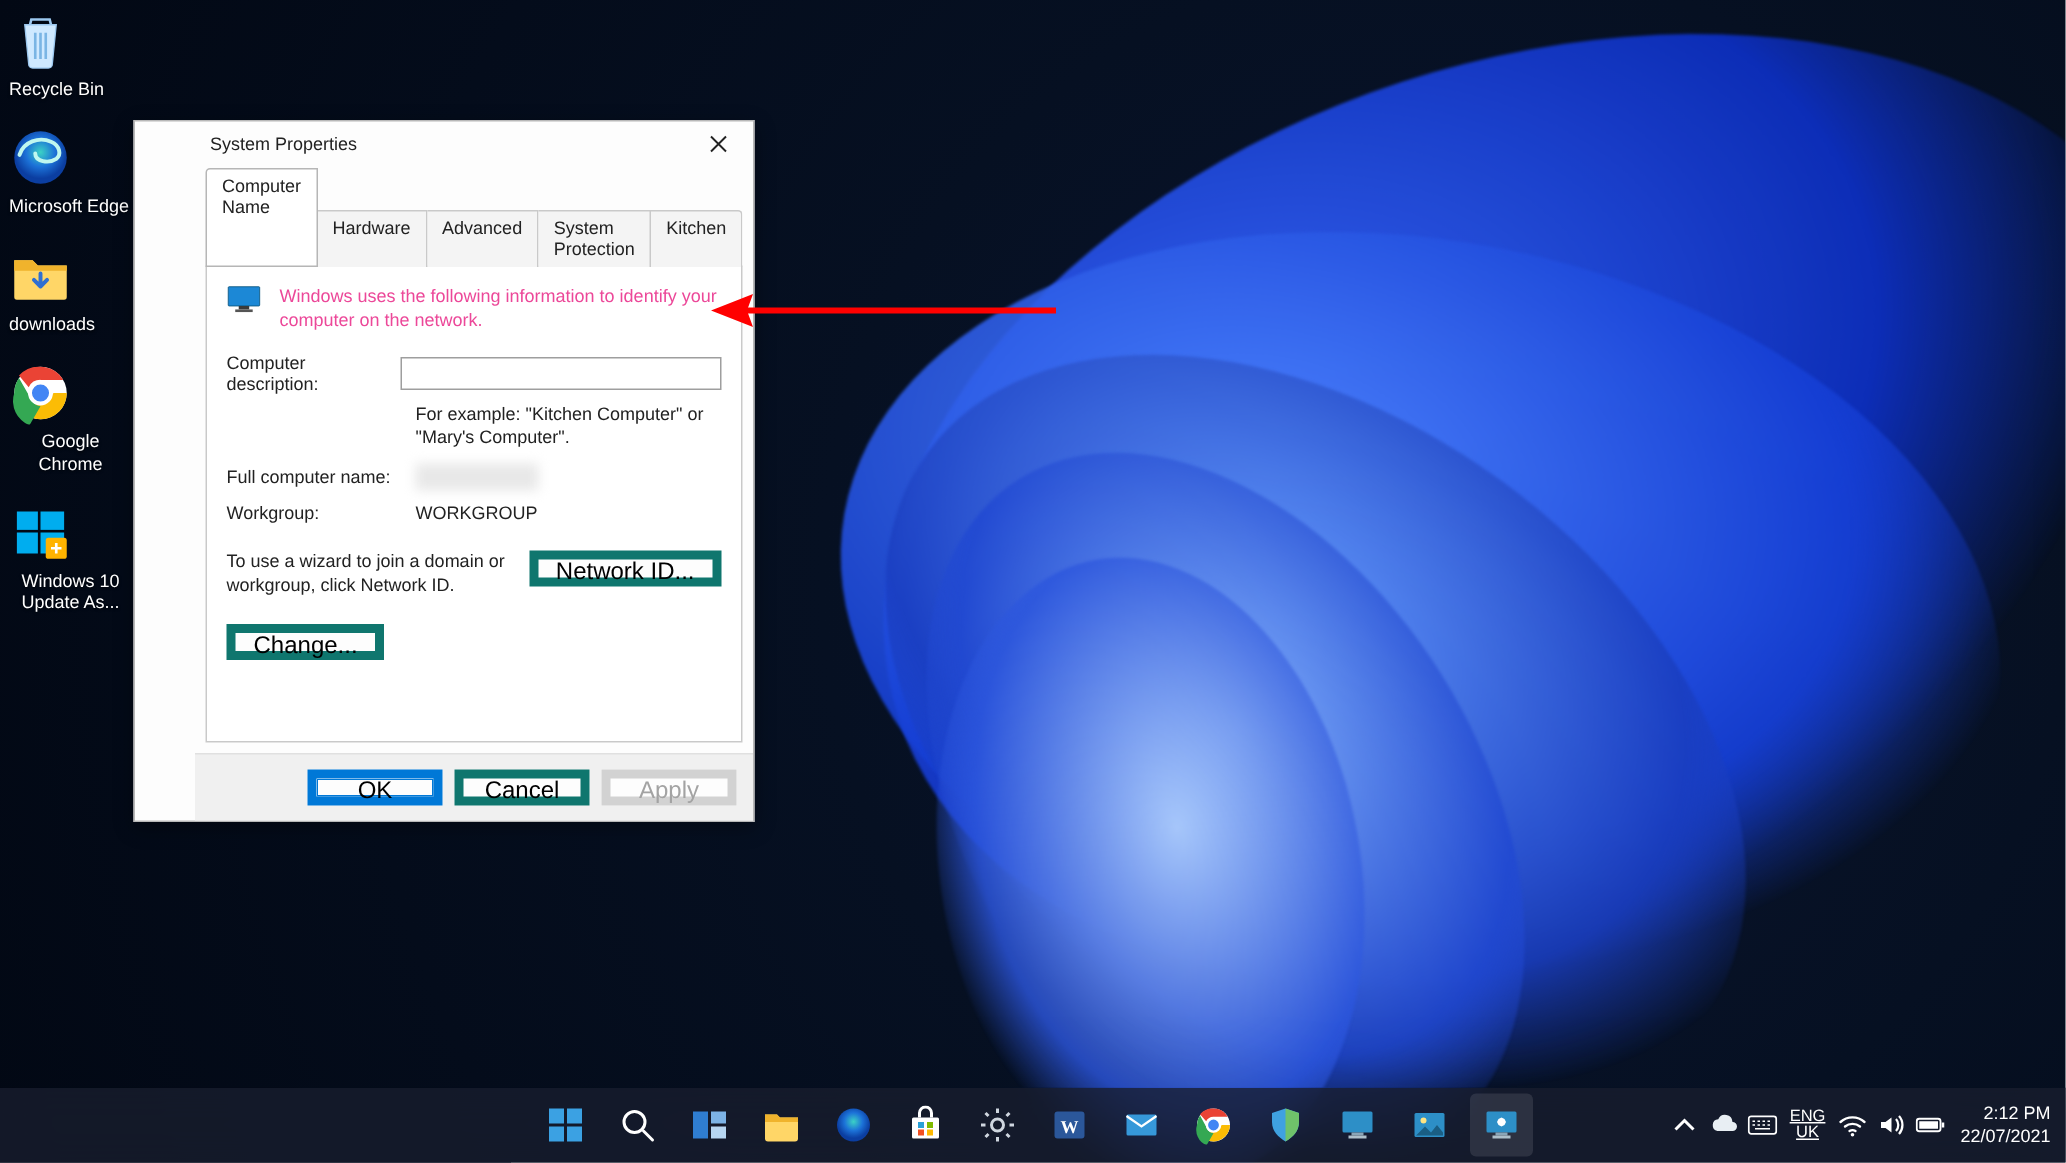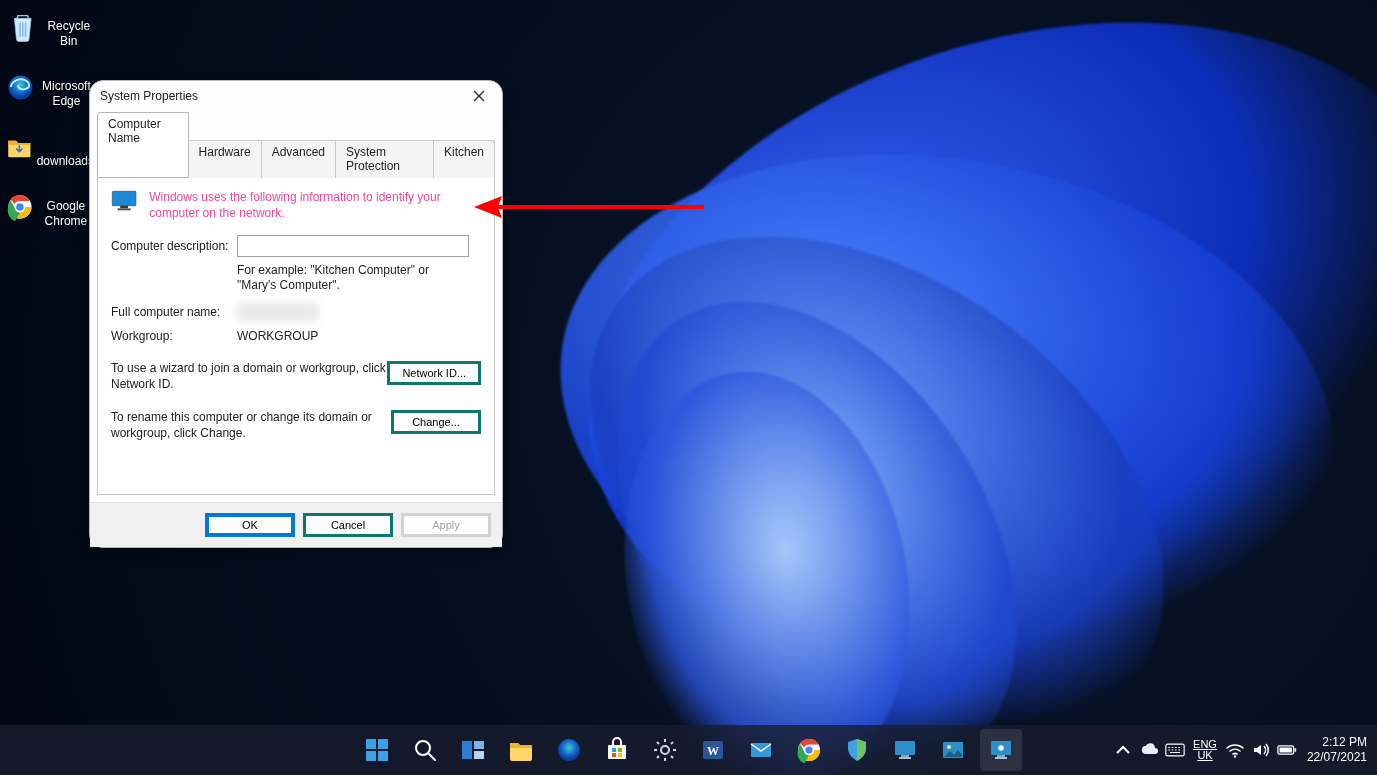--- a/index.html
+++ b/index.html
@@ -12,30 +12,30 @@
     .bloom { position: absolute; inset: 0; overflow: hidden; z-index: 0; }
     .petal { position: absolute; border-radius: 50%; filter: blur(1px); }
     .p1 { width: 900px; height: 600px; right: -100px; top: 40px; background: radial-gradient(ellipse at 30% 30%, #3a6bff 0%, #0d2fbf 50%, rgba(0,0,0,0) 70%); transform: rotate(-18deg); opacity: .95; }
     .p2 { width: 780px; height: 500px; right: 40px; top: 160px; background: radial-gradient(ellipse at 35% 35%, #4f86ff 0%, #1640d6 55%, rgba(0,0,0,0) 72%); transform: rotate(10deg); opacity: .9; }
     .p3 { width: 640px; height: 420px; right: 180px; top: 280px; background: radial-gradient(ellipse at 40% 38%, #6aa0ff 0%, #1a3ec0 55%, rgba(0,0,0,0) 72%); transform: rotate(36deg); opacity: .88; }
     .p4 { width: 520px; height: 340px; right: 300px; top: 370px; background: radial-gradient(ellipse at 42% 40%, #8bb9ff 0%, #2149d2 55%, rgba(0,0,0,0) 72%); transform: rotate(58deg); opacity: .86; }
     .p5 { width: 420px; height: 280px; right: 400px; top: 440px; background: radial-gradient(ellipse at 44% 42%, #b8d6ff 0%, #2c56dd 58%, rgba(0,0,0,0) 74%); transform: rotate(80deg); opacity: .82; }
 
     
     .desktop-icons { position: absolute; top: 6px; left: 6px; display: flex; flex-direction: column; gap: 18px; z-index: 2; }
-    .di { width: 88px; display: flex; flex-direction: row; align-items: flex-end; gap: 4px; cursor: pointer; }
+    .di { width: 88px; display: flex; flex-direction: column; align-items: flex-start; gap: 4px; cursor: pointer; }
     .di .ico { width: 42px; height: 42px; display:flex; align-items:center; justify-content:center; }
     .di .lbl { color: #fff; font-size: 12px; text-align: center; line-height: 1.2; text-shadow: 0 1px 2px rgba(0,0,0,.7); max-width: 82px; }
 
     
     .dialog {
       position: absolute; left: 89px; top: 80px; width: 414px; height: 468px;
-      background: #fdfdfd; border: 1px solid #b8b8b8; border-radius: 14px;
+      background: #fdfdfd; border: 1px solid #b8b8b8; border-radius: 0;
       box-shadow: 0 4px 12px rgba(0,0,0,.35);
-      z-index: 5; display:flex; flex-direction:column;
+      z-index: 5; display:flex; flex-direction:column;padding-left:40px;
     }
     .titlebar { height: 30px; display:flex; align-items:center; padding-left: 10px; }
     .titlebar .title { flex:1; font-size: 12px; color:#222; }
     .close-btn { width: 46px; height: 30px; display:flex; align-items:center; justify-content:center; cursor:pointer; }
 
     .tabstrip { display:flex; gap:0; padding: 0 7px; border-bottom: 1px solid transparent; position:relative; top:1px; z-index:2; }
     .tab { padding: 4px 10px 5px; font-size: 12px; color:#222; background:#f4f4f4; border:1px solid #c9c9c9; border-bottom:none; cursor:pointer; position:relative; }
     .tab + .tab { border-left: none; margin-top: 28px; }
     .tab.active { background:#fff; z-index:3; border-bottom:1px solid #fff; border-color:#b6b6b6; }
     .tab:first-child { border-top-left-radius: 3px; }
@@ -49,21 +49,21 @@
 
     .row { display:flex; align-items:center; margin-bottom:6px; }
     .row .label { width:126px; font-size:12px; color:#222; }
     .row .value { font-size:12px; color:#222; }
     .row input[type=text] { width:232px; height:22px; border:1px solid #9e9e9e; padding:2px 4px; font-size:12px; background:#fff; }
     .example { margin-left:126px; font-size:12px; color:#222; width:232px; line-height:1.25; margin-bottom:10px; }
     .blurred { filter: blur(4px); background:#e8e8e8; display:inline-block; width:82px; height:18px; }
 
     .action-row { display:flex; align-items:flex-start; margin-top:18px; }
     .action-row .txt { flex:1; font-size:12px; color:#222; line-height:1.3; }
-    .winbtn { min-width:90px; height:24px; padding:0 12px; font-size:11px; border:3px solid #0f766e; background:#fdfdfd; cursor:pointer; }
+    .winbtn { min-width:90px; height:24px; padding:0 12px; font-size:16px; border:6px solid #0f766e; background:#fdfdfd; cursor:pointer; }
     .winbtn.default { border-color:#0078d7; box-shadow: inset 0 0 0 1px #0078d7; }
     .winbtn:disabled { color:#a3a3a3; border-color:#d2d2d2; cursor:default; background:#fdfdfd; }
 
     .dlg-buttons { display:flex; justify-content:flex-end; gap:8px; padding:10px 11px; background:#f0f0f0; border-top:1px solid #e0e0e0; }
 
     
     .arrow { position:absolute; left:474px; top:195px; width:230px; height:24px; z-index:6; }
 
     
     .taskbar { position:absolute; left:0; right:0; bottom:0; height:50px; background: rgba(24,30,46,.78); backdrop-filter: blur(12px); z-index:20; display:flex; align-items:center; }
@@ -130,20 +130,33 @@
       <svg viewBox="0 0 48 48">
           <circle cx="24" cy="24" r="20" fill="#fff"></circle>
           <path d="M24 4a20 20 0 0 1 17.3 10H24a10 10 0 0 0-9 5.6L7.6 10.7A20 20 0 0 1 24 4Z" fill="#ea4335"></path>
           <path d="M44 24a20 20 0 0 1-29.3 17.7l8.4-14.6A10 10 0 0 0 34 24h10Z" fill="#fbbc05"></path>
           <path d="M4 24a20 20 0 0 1 3.6-11.4L16 27.2A10 10 0 0 0 24 34l-8.4 14.6A20 20 0 0 1 4 24Z" fill="#34a853"></path>
           <circle cx="24" cy="24" r="8" fill="#4285f4"></circle>
           <circle cx="24" cy="24" r="8" fill="none" stroke="#fff" stroke-width="3"></circle>
         </svg>
     </div>
     <div class="lbl">Google Chrome</div>
+  </div>
+  <div class="di">
+    <div class="ico">
+      <svg viewBox="0 0 48 48">
+          <rect x="6" y="8" width="16" height="14" fill="#00adef"></rect>
+          <rect x="24" y="8" width="18" height="14" fill="#00adef"></rect>
+          <rect x="6" y="24" width="16" height="16" fill="#00adef"></rect>
+          <rect x="24" y="24" width="18" height="16" fill="#00adef"></rect>
+          <rect x="28" y="28" width="16" height="16" rx="2" fill="#ffb300"></rect>
+          <path d="M36 32v8m-4-4h8" stroke="#fff" stroke-width="2"></path>
+        </svg>
+    </div>
+    <div class="lbl">Windows 10 Update As...</div>
   </div>
 </div>
 
 <div class="dialog">
   <div class="titlebar">
     <div class="title">System Properties</div>
     <div class="close-btn">
       <svg width="12" height="12" viewBox="0 0 12 12">
           <path d="M1 1l10 10M11 1L1 11" stroke="#222" stroke-width="1.3"></path>
         </svg>
@@ -182,21 +195,20 @@
     <div class="row" style="margin-top:8px;">
       <div class="label">Workgroup:</div>
       <div class="value">WORKGROUP</div>
     </div>
 
     <div class="action-row">
       <div class="txt">To use a wizard to join a domain or workgroup, click Network ID.</div>
       <button class="winbtn">Network ID...</button>
     </div>
     <div class="action-row">
-      <div class="txt">To rename this computer or change its domain or workgroup, click Change.</div>
       <button class="winbtn">Change...</button>
     </div>
   </div>
   <div class="dlg-buttons">
     <button class="winbtn default">OK</button>
     <button class="winbtn">Cancel</button>
     <button class="winbtn" disabled="">Apply</button>
   </div>
 </div>
 

